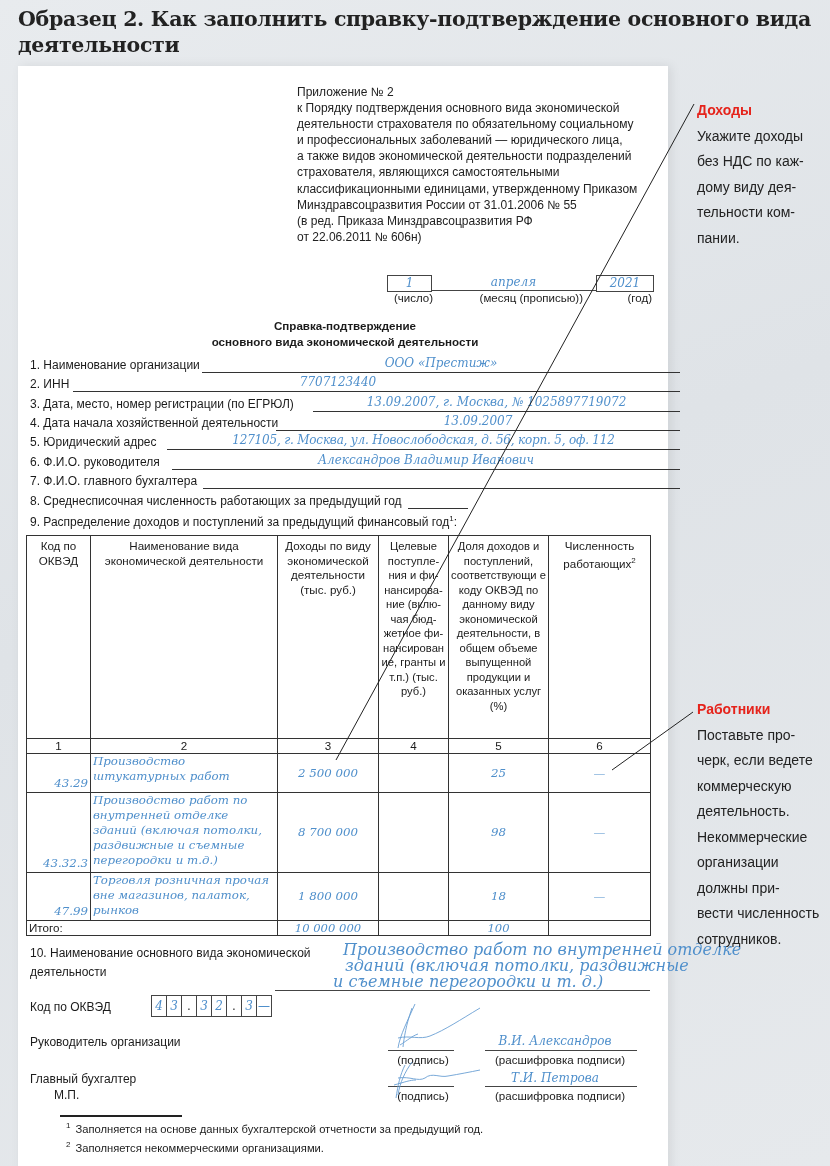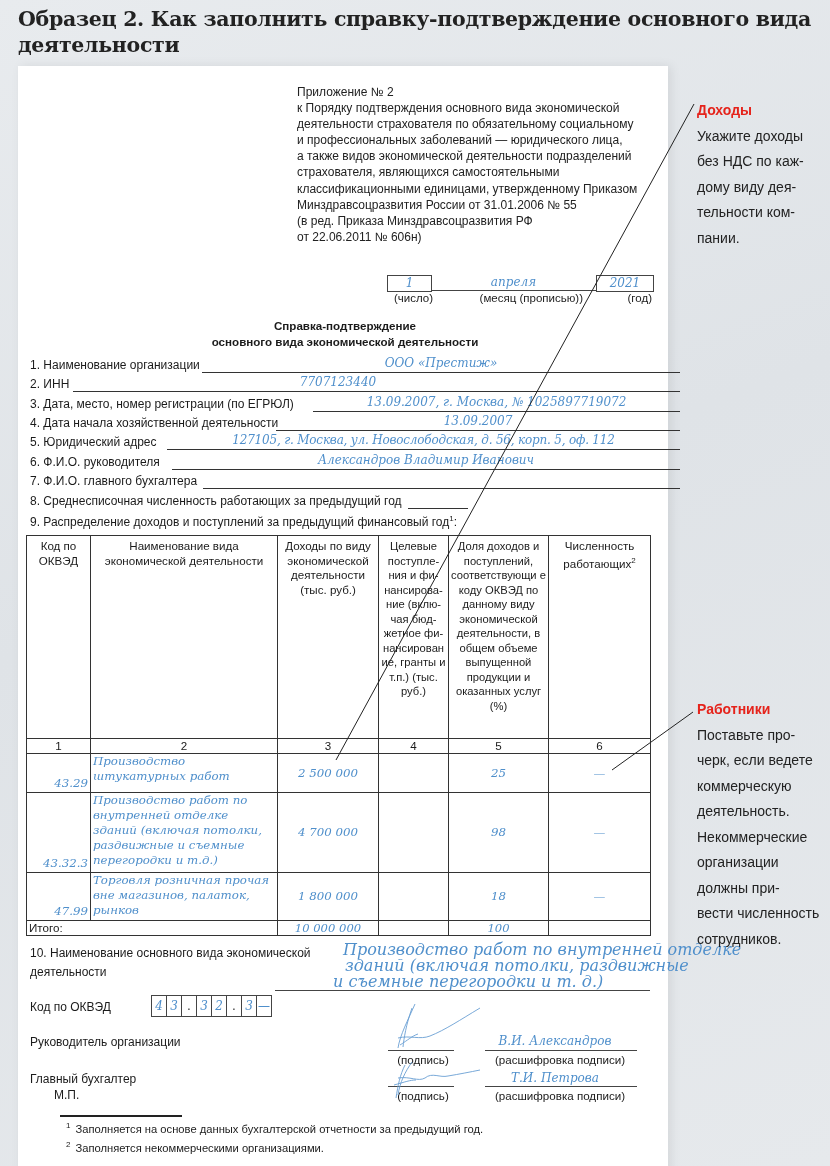--- a/index.html
+++ b/index.html
@@ -167,21 +167,21 @@
     <td class="code fill">43.29</td>
     <td class="fill">Производство штукатурных работ</td>
     <td class="mid fill">2 500 000</td>
     <td class="mid fill"></td>
     <td class="mid fill">25</td>
     <td class="mid fill">—</td>
   </tr>
   <tr class="data" style="height:80px;">
     <td class="code fill">43.32.3</td>
     <td class="fill">Производство работ по внутренней отделке зданий (включая потолки, раздвижные и съемные перегородки и т.д.)</td>
-    <td class="mid fill">4 700 000</td>
+    <td class="mid fill">8 700 000</td>
     <td class="mid fill"></td>
     <td class="mid fill">98</td>
     <td class="mid fill">—</td>
   </tr>
   <tr class="data" style="height:48px;">
     <td class="code fill">47.99</td>
     <td class="fill">Торговля розничная прочая вне магазинов, палаток, рынков</td>
     <td class="mid fill">1 800 000</td>
     <td class="mid fill"></td>
     <td class="mid fill">18</td>

